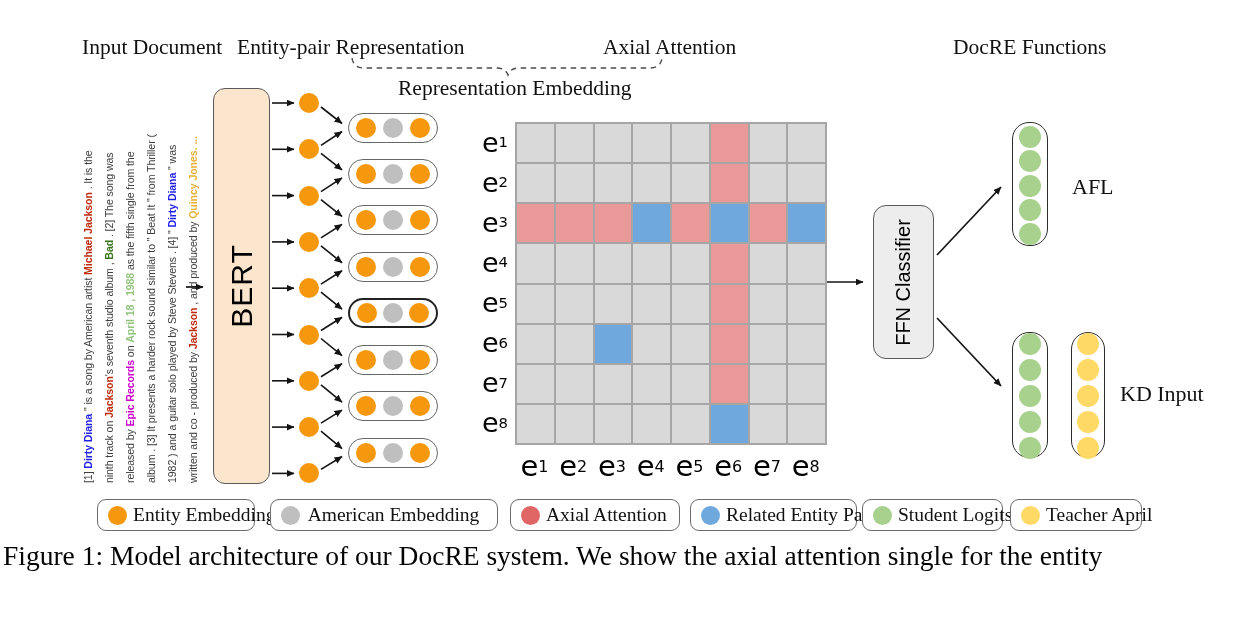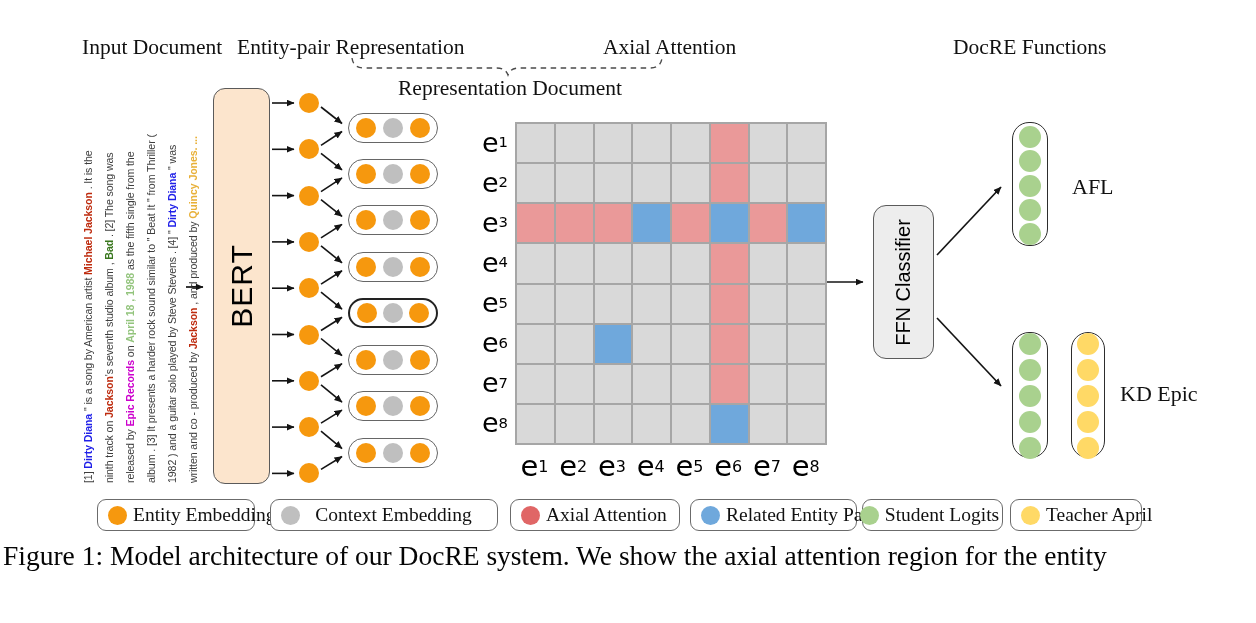--- a/index.html
+++ b/index.html
@@ -40,21 +40,21 @@
 </style>
 </head>
 <body>
 
 <div id="fig">
 
   <div class="toplabel" style="left:237px;top:35px;">Entity-pair Representation</div>
   <div class="toplabel" style="left:82px;top:35px;">Input Document</div>
   <div class="toplabel" style="left:603px;top:35px;">Axial Attention</div>
   <div class="toplabel" style="left:953px;top:35px;">DocRE Functions</div>
-  <div class="toplabel" style="left:398px;top:76px;">Representation Document</div>
+  <div class="toplabel" style="left:398px;top:76px;">Representation Embedding</div>
 
   <div id="doc-wrap">
     <div id="doc-text">
         <div><span style="color: rgb(61, 61, 61);">[1] </span><b style="color: rgb(31, 31, 232);">Dirty Diana</b><span style="color: rgb(61, 61, 61);"> " is a song by American artist </span><b style="color: rgb(190, 43, 14);">Michael Jackson</b><span style="color: rgb(61, 61, 61);"> . It is the</span></div>
         <div><span style="color: rgb(61, 61, 61);">ninth track on </span><b style="color: rgb(190, 43, 14);">Jackson</b><span style="color: rgb(61, 61, 61);">'s seventh studio album , </span><b style="color: rgb(56, 118, 29);">Bad</b><span style="color: rgb(61, 61, 61);"> . [2] The song was</span></div>
         <div><span style="color: rgb(61, 61, 61);">released by </span><b style="color: rgb(204, 0, 204);">Epic Records</b><span style="color: rgb(61, 61, 61);"> on </span><b style="color: rgb(147, 196, 125);">April 18 , 1988</b><span style="color: rgb(61, 61, 61);"> as the fifth single from the</span></div>
         <div><span style="color: rgb(61, 61, 61);">album . [3] It presents a harder rock sound similar to " Beat It " from Thriller (</span></div>
         <div><span style="color: rgb(61, 61, 61);">1982 ) and a guitar solo played by Steve Stevens . [4] " </span><b style="color: rgb(31, 31, 232);">Dirty Diana</b><span style="color: rgb(61, 61, 61);"> " was</span></div>
         <div><span style="color: rgb(61, 61, 61);">written and co - produced by </span><b style="color: rgb(190, 43, 14);">Jackson</b><span style="color: rgb(61, 61, 61);"> , and produced by </span><b style="color: rgb(232, 176, 56);">Quincy Jones. ...</b></div>
       </div>
@@ -225,51 +225,51 @@
     </div>
   <div class="vcap" id="kd-yellow-capsule" style="left:1071px;top:332px;width:34px;height:126px;">
       <span class="vdot" style="background: rgb(255, 217, 102); top: 0px;"></span>
       <span class="vdot" style="background: rgb(255, 217, 102); top: 26px;"></span>
       <span class="vdot" style="background: rgb(255, 217, 102); top: 52px;"></span>
       <span class="vdot" style="background: rgb(255, 217, 102); top: 78px;"></span>
       <span class="vdot" style="background: rgb(255, 217, 102); top: 104px;"></span>
     </div>
 
   <div class="sidelabel" style="left:1072px;top:174px;">AFL</div>
-  <div class="sidelabel" style="left:1120px;top:381px;">KD Epic</div>
+  <div class="sidelabel" style="left:1120px;top:381px;">KD Input</div>
 
   <div id="legend-layer">
       <div class="legend-box" style="left: 97px; width: 158px;">
         <span class="legend-dot" style="background: rgb(246, 152, 14);"></span>
         <span class="legend-label">Entity Embedding</span>
       </div>
       <div class="legend-box" style="left: 270px; width: 228px;">
         <span class="legend-dot" style="background: rgb(191, 191, 191);"></span>
-        <span class="legend-label">Context Embedding</span>
+        <span class="legend-label">American Embedding</span>
       </div>
       <div class="legend-box" style="left: 510px; width: 170px;">
         <span class="legend-dot" style="background: rgb(224, 102, 102);"></span>
         <span class="legend-label">Axial Attention</span>
       </div>
       <div class="legend-box" style="left: 690px; width: 167px;">
         <span class="legend-dot" style="background: rgb(111, 168, 220);"></span>
         <span class="legend-label">Related Entity Pair</span>
       </div>
-      <div class="legend-box" style="left: 862px; width: 141px; justify-content: center;">
+      <div class="legend-box" style="left: 862px; width: 141px;">
         <span class="legend-dot" style="background: rgb(169, 209, 142);"></span>
         <span class="legend-label">Student Logits</span>
       </div>
       <div class="legend-box" style="left: 1010px; width: 132px;">
         <span class="legend-dot" style="background: rgb(255, 217, 102);"></span>
         <span class="legend-label">Teacher April</span>
       </div>
     </div>
 
   <div id="caption">
-    <div>Figure 1: Model architecture of our DocRE system. We show the axial attention region for the entity</div>
+    <div>Figure 1: Model architecture of our DocRE system. We show the axial attention single for the entity</div>
   </div>
 
   <svg id="svg-overlay" width="1256" height="623">
     <defs>
       <marker id="ah" markerWidth="9" markerHeight="8" refX="7.5" refY="3.5" orient="auto" markerUnits="userSpaceOnUse">
         <path d="M0,0 L8,3.5 L0,7 z" fill="#141414"></path>
       </marker>
     </defs>
     <path d="M186,287 L203,287" stroke="#141414" stroke-width="1.7" marker-end="url(#ah)"></path>
     <path d="M827,282 L863,282" stroke="#141414" stroke-width="1.7" marker-end="url(#ah)"></path>

